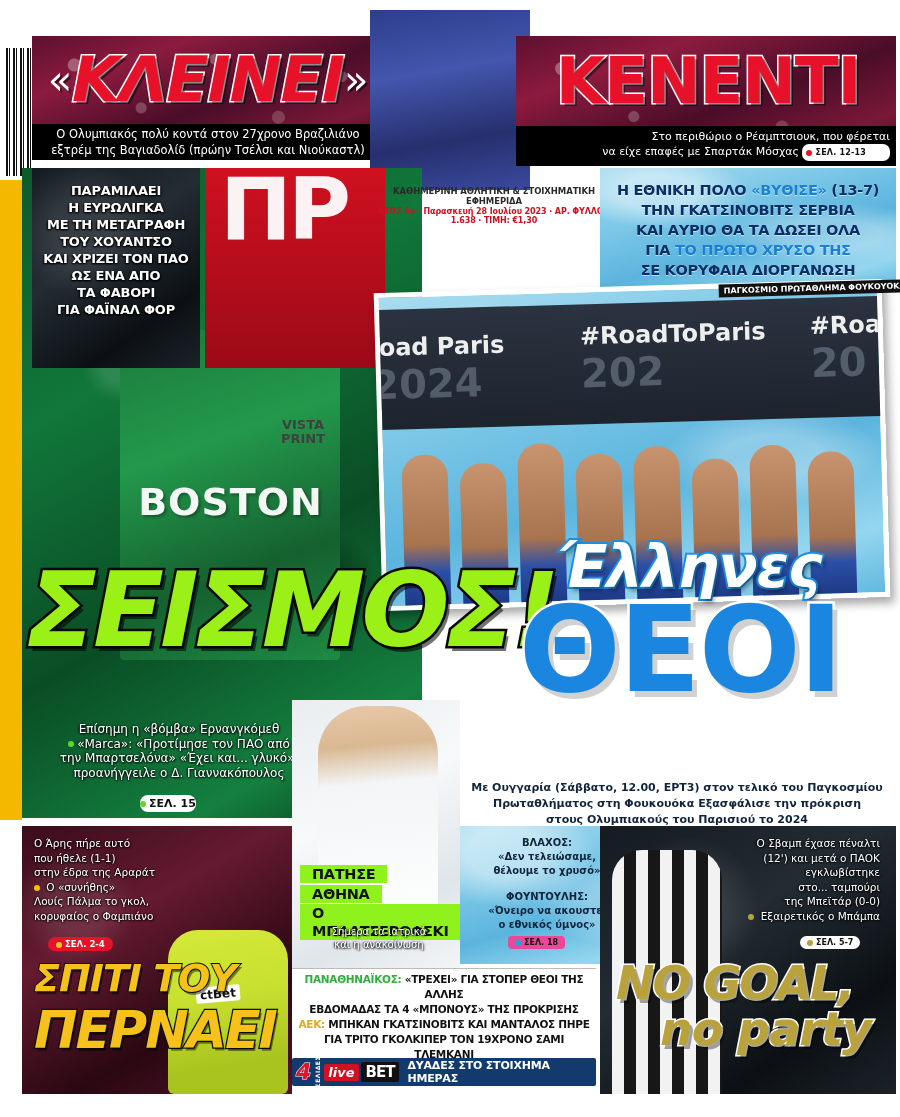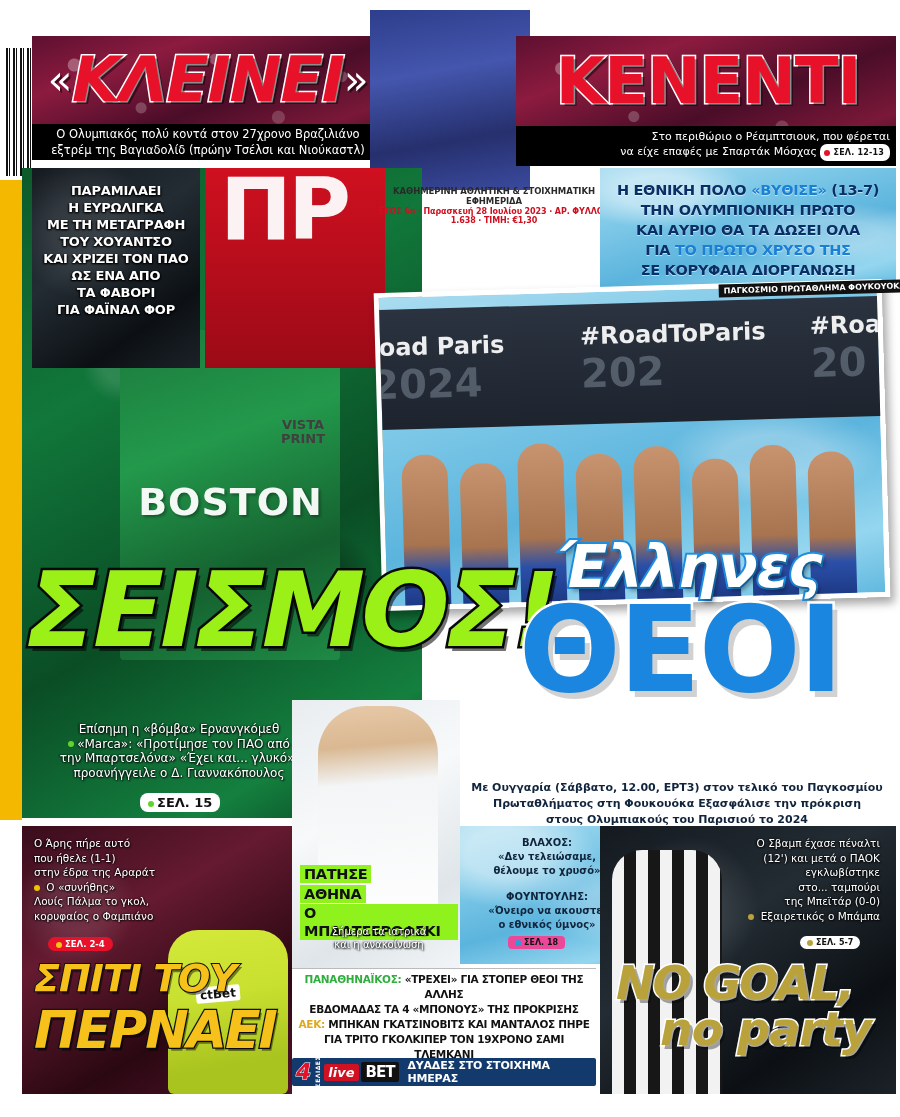--- a/index.html
+++ b/index.html
@@ -74,21 +74,21 @@
   #tr-photo{left:516px;top:36px;width:380px;height:130px;}
   #tr-head{left:520px;top:42px;width:376px;height:78px;display:flex;align-items:center;justify-content:center;}
   .kenenti{
     font-weight:bold;font-size:64px;line-height:.95;color:#e7112a;
     -webkit-text-stroke:3px #ffffff;paint-order:stroke fill;letter-spacing:-1px;
     text-shadow:3px 3px 0 rgba(0,0,0,.45);
   }
   #tr-sub{left:516px;top:126px;width:380px;height:40px;background:#000;color:#fff;
     font-size:11px;line-height:15px;padding:3px 6px 0 0;box-sizing:border-box;text-align:right;}
   .sel-pill{display:inline-block;background:#fff;color:#111;border-radius:7px;
-    font-size:8px;font-weight:bold;padding:1px 6px 1px 4px;letter-spacing:.2px;}
+    font-size:8px;font-weight:bold;padding:1px 24px 1px 4px;letter-spacing:.2px;}
   .dot{display:inline-block;width:6px;height:6px;border-radius:50%;vertical-align:middle;margin-right:3px;}
   .dot-red{background:#e7112a;} .dot-green{background:#62d32b;}
   .dot-blue{background:#1fa3d8;} .dot-yellow{background:#f2c200;}
   .dot-gold{background:#b9a23c;}
 
   
   #lcol-photo{left:32px;top:168px;width:168px;height:200px;}
   #lcol-text{left:30px;top:182px;width:172px;}
   #lcol-text div{font-size:13px;font-weight:bold;line-height:17px;color:#ffffff;
     text-shadow:1px 1px 2px #000, -1px 1px 2px #000;letter-spacing:-.2px;}
@@ -128,21 +128,21 @@
   #seismos{left:26px;top:548px;width:440px;height:125px;display:flex;align-items:center;}
   .seis-txt{font-weight:bold;font-style:italic;font-size:104px;line-height:.9;color:#9bf018;
     -webkit-text-stroke:5px #0a0a0a;paint-order:stroke fill;letter-spacing:-4px;
     text-shadow:4px 5px 0 rgba(0,0,0,.55);}
 
   
   #seis-cap{left:34px;top:722px;width:290px;color:#ffffff;font-size:12px;line-height:14.5px;
     text-align:center;text-shadow:1px 1px 2px #000,-1px 0 2px #000;}
   #seis-sel{left:140px;top:792px;}
   .sel-white{display:inline-block;background:#ffffff;color:#111;border-radius:8px;
-    font-size:13px;font-weight:bold;padding:2px 8px;}
+    font-size:11px;font-weight:bold;padding:2px 0;}
 
   
   #polo{left:378px;top:286px;width:508px;height:318px;border:5px solid #fff;
     box-sizing:border-box;transform:rotate(-1.6deg);box-shadow:4px 6px 10px rgba(0,0,0,.35);}
   #polo-banner{position:absolute;left:0;top:12px;width:100%;height:120px;
     background:linear-gradient(180deg,#2b3340,#1d242e);color:#fff;overflow:hidden;}
   .rtp{position:absolute;font-weight:bold;font-size:24px;color:#ffffff;opacity:.92;white-space:nowrap;}
   .rtp2{position:absolute;font-weight:bold;font-size:40px;color:#7c8796;opacity:.55;white-space:nowrap;}
   .swimmer{position:absolute;bottom:0;width:46px;height:150px;border-radius:22px 22px 0 0;
     background:linear-gradient(180deg,#c89470 0%,#a8734f 60%,#2b4fa8 78%,#1d3a86 100%);}
@@ -180,21 +180,21 @@
   #ctbet{left:196px;top:986px;background:#fff;color:#111;font-size:12px;font-weight:bold;
     padding:1px 4px;border-radius:2px;transform:rotate(-5deg);}
 
   
   #cb-photo{left:292px;top:700px;width:168px;height:268px;}
   #cb-person{left:318px;top:706px;width:120px;height:230px;
     background:linear-gradient(175deg,#e8c9a8 0%,#d9b892 18%,#f3f5f6 34%,#ffffff 100%);
     border-radius:48px 48px 0 0;}
   #cb-head{left:300px;top:864px;width:158px;}
   #cb-head span{display:inline-block;background:#8ff21d;color:#111;font-weight:bold;
-    font-size:14.5px;line-height:18px;padding:0 4px;margin-bottom:1px;letter-spacing:-.3px;}
+    font-size:14.5px;line-height:18px;padding:0 12px;margin-bottom:1px;letter-spacing:-.3px;}
   #cb-sub{left:300px;top:925px;width:158px;text-align:center;color:#ffffff;
     font-size:10px;line-height:13px;text-shadow:1px 1px 2px #000,-1px 0 2px #000;}
 
   
   #q-photo{left:460px;top:826px;width:232px;height:138px;}
   #quotes{left:462px;top:836px;width:170px;text-align:center;color:#10243c;font-size:10px;
     line-height:14px;font-weight:bold;}
   .q-name{font-weight:bold;}
   #q-sel{left:508px;top:930px;}
   .sel-cyan{display:inline-block;background:#ec4899;color:#111;border-radius:4px;
@@ -297,21 +297,21 @@
   <div class="abs" id="mast-red"></div>
   <div class="abs" id="mast-letters">ΠΡ</div>
   <div class="abs" id="mast-info">
     <div id="mast-line1">ΚΑΘΗΜΕΡΙΝΗ ΑΘΛΗΤΙΚΗ &amp; ΣΤΟΙΧΗΜΑΤΙΚΗ ΕΦΗΜΕΡΙΔΑ</div>
     <div id="mast-line2">ΕΤΟΣ 6ο · Παρασκευή 28 Ιουλίου 2023 · ΑΡ. ΦΥΛΛΟΥ 1.638 · ΤΙΜΗ: €1,30</div>
   </div>
 
   <div class="abs photo-pool" id="rcol-photo"></div>
   <div class="abs ctr" id="rcol-text">
     <div><span>Η ΕΘΝΙΚΗ ΠΟΛΟ </span><span class="blue">«ΒΥΘΙΣΕ»</span><span> (13-7)</span></div>
-    <div>ΤΗΝ ΟΛΥΜΠΙΟΝΙΚΗ ΠΡΩΤΟ</div>
+    <div>ΤΗΝ ΓΚΑΤΣΙΝΟΒΙΤΣ ΣΕΡΒΙΑ</div>
     <div>ΚΑΙ ΑΥΡΙΟ ΘΑ ΤΑ ΔΩΣΕΙ ΟΛΑ</div>
     <div><span>ΓΙΑ </span><span class="blue">ΤΟ ΠΡΩΤΟ ΧΡΥΣΟ ΤΗΣ</span></div>
     <div>ΣΕ ΚΟΡΥΦΑΙΑ ΔΙΟΡΓΑΝΩΣΗ</div>
   </div>
 
   <div class="abs photo-pool" id="polo">
     <div id="polo-banner">
       <span class="rtp" style="left:200px;top:18px;">#RoadToParis</span>
       <span class="rtp" style="left:430px;top:14px;">#Roa</span>
       <span class="rtp" style="left:-20px;top:24px;">Road  Paris</span>

